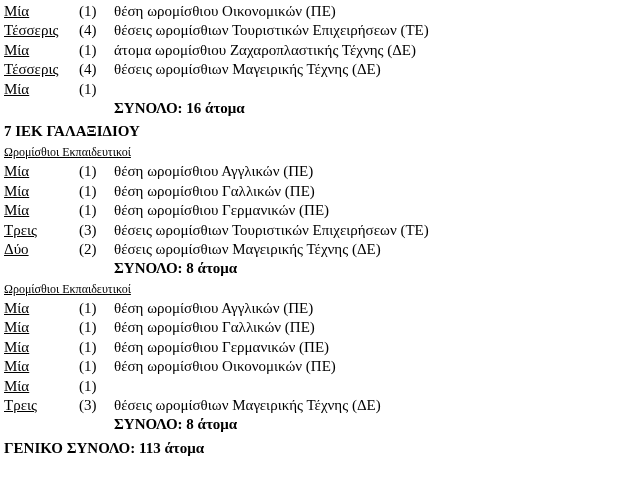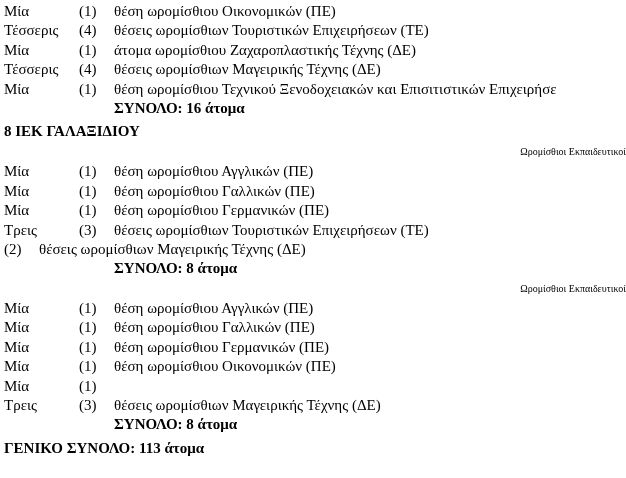--- a/index.html
+++ b/index.html
@@ -27,20 +27,21 @@
   .row {
     display: flex;
     align-items: baseline;
     line-height: 19.4px;
     white-space: nowrap;
     font-size: 15px;
   }
   .col-count {
     width: 75px;
     flex: 0 0 75px;
+    text-decoration: underline;
   }
   .col-num {
     width: 35px;
     flex: 0 0 35px;
   }
   .col-desc {
     flex: 1 1 auto;
   }
   .total-row {
     display: flex;
@@ -57,24 +58,24 @@
     font-size: 15px;
   }
   .heading {
     font-weight: bold;
     font-size: 15px;
     line-height: 21px;
     white-space: nowrap;
     margin-top: 3px;
   }
   .subheading {
-    font-size: 10px;
+    font-size: 12px;
     line-height: 20px;
-    white-space: nowrap;
-    text-align: right;
+    text-decoration: underline;
+    white-space: nowrap;
   }
   .grand-total {
     font-weight: bold;
     font-size: 15px;
     line-height: 21px;
     white-space: nowrap;
     margin-top: 3px;
   }
   .clipped {
     overflow: hidden;
@@ -103,30 +104,29 @@
         <span class="col-desc">άτομα ωρομίσθιου Ζαχαροπλαστικής Τέχνης (ΔΕ)</span>
       </div>
       <div class="row">
         <span class="col-count">Τέσσερις</span>
         <span class="col-num">(4)</span>
         <span class="col-desc">θέσεις ωρομίσθιων Μαγειρικής Τέχνης (ΔΕ)</span>
       </div>
       <div class="row">
         <span class="col-count">Μία</span>
         <span class="col-num">(1)</span>
-        <span class="col-desc">θέση ωρομίσθιου Τεχνικού Ξενοδοχειακών και Επισιτιστικών Επιχειρήσε</span>
       </div>
     </div>
 
     <div class="total-row">
       <span class="total-spacer"></span>
       <span class="total-text">ΣΥΝΟΛΟ: 16 άτομα</span>
     </div>
 
-    <div class="heading">8 ΙΕΚ ΓΑΛΑΞΙΔΙΟΥ</div>
+    <div class="heading">7 ΙΕΚ ΓΑΛΑΞΙΔΙΟΥ</div>
 
     <div class="subheading">Ωρομίσθιοι Εκπαιδευτικοί</div>
 
     <div>
       <div class="row">
         <span class="col-count">Μία</span>
         <span class="col-num">(1)</span>
         <span class="col-desc">θέση ωρομίσθιου Αγγλικών (ΠΕ)</span>
       </div>
       <div class="row">
@@ -138,20 +138,21 @@
         <span class="col-count">Μία</span>
         <span class="col-num">(1)</span>
         <span class="col-desc">θέση ωρομίσθιου Γερμανικών (ΠΕ)</span>
       </div>
       <div class="row">
         <span class="col-count">Τρεις</span>
         <span class="col-num">(3)</span>
         <span class="col-desc">θέσεις ωρομίσθιων Τουριστικών Επιχειρήσεων (ΤΕ)</span>
       </div>
       <div class="row">
+        <span class="col-count">Δύο</span>
         <span class="col-num">(2)</span>
         <span class="col-desc">θέσεις ωρομίσθιων Μαγειρικής Τέχνης (ΔΕ)</span>
       </div>
     </div>
 
     <div class="total-row">
       <span class="total-spacer"></span>
       <span class="total-text">ΣΥΝΟΛΟ: 8 άτομα</span>
     </div>
 

